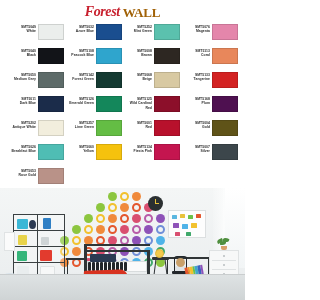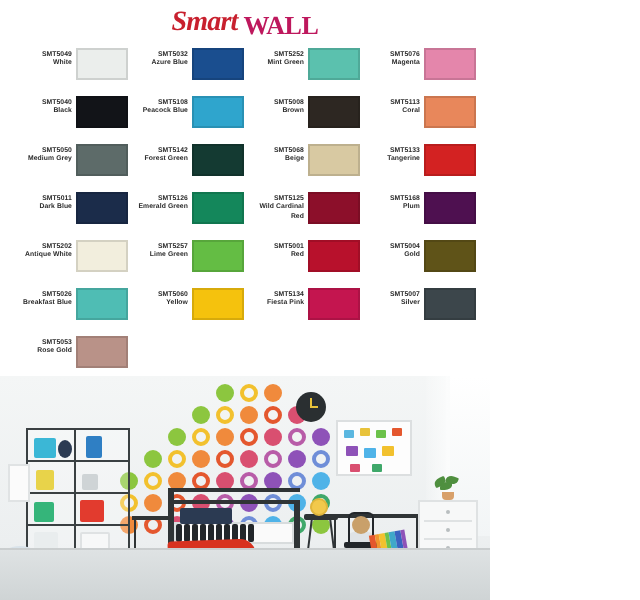--- a/index.html
+++ b/index.html
@@ -16,21 +16,21 @@
     height:22px;display:flex;align-items:center;justify-content:center;
     gap:3px;padding-top:2px;box-sizing:border-box;background:#fff;
   }
   .logo-smart{
     font-family:"Liberation Serif",serif;
     font-style:italic;font-weight:bold;font-size:14px;
     color:#c8202e;letter-spacing:-0.4px;line-height:1;
   }
   .logo-wall{
     font-family:"Liberation Serif",serif;
-    font-weight:bold;font-size:13px;color:#be185d;letter-spacing:-0.2px;line-height:1;text-align:right;
+    font-weight:bold;font-size:13px;color:#a16207;letter-spacing:-0.2px;line-height:1;text-align:right;
   }
   .header-title{
     font-family:"Liberation Sans",sans-serif;
     font-style:italic;font-weight:bold;font-size:12px;
     color:#1b1b1b;letter-spacing:-0.1px;line-height:1;margin-left:2px;
   }
 
   
   .grid{
     position:relative;padding:2px 6px 0 6px;box-sizing:border-box;
@@ -135,21 +135,21 @@
   .window{position:absolute;right:0;top:0;width:22px;height:80px;background:linear-gradient(180deg,#ffffff,#f2f5f6);}
   .curtain{position:absolute;right:20px;top:0;width:12px;height:82px;background:linear-gradient(90deg,rgba(255,255,255,0.1),#fbfcfc);}
   .toy{position:absolute;left:155px;bottom:42px;width:9px;height:9px;border-radius:50%;background:#f2c94c;border:1px solid #e0b63c;box-sizing:border-box;}
 </style>
 </head>
 <body>
 
 <div class="sheet">
 
   <div class="header">
-    <span class="logo-smart">Smart</span>
+    <span class="logo-smart">Forest</span>
       <span class="logo-wall">WALL</span>
   </div>
 
   <div class="grid" id="grid">
       <div class="row">
         <div class="cell">
           <div class="cell-inner">
             <div class="labels">
               <span class="code">SMT5049</span>
               <span class="name">White</span>

